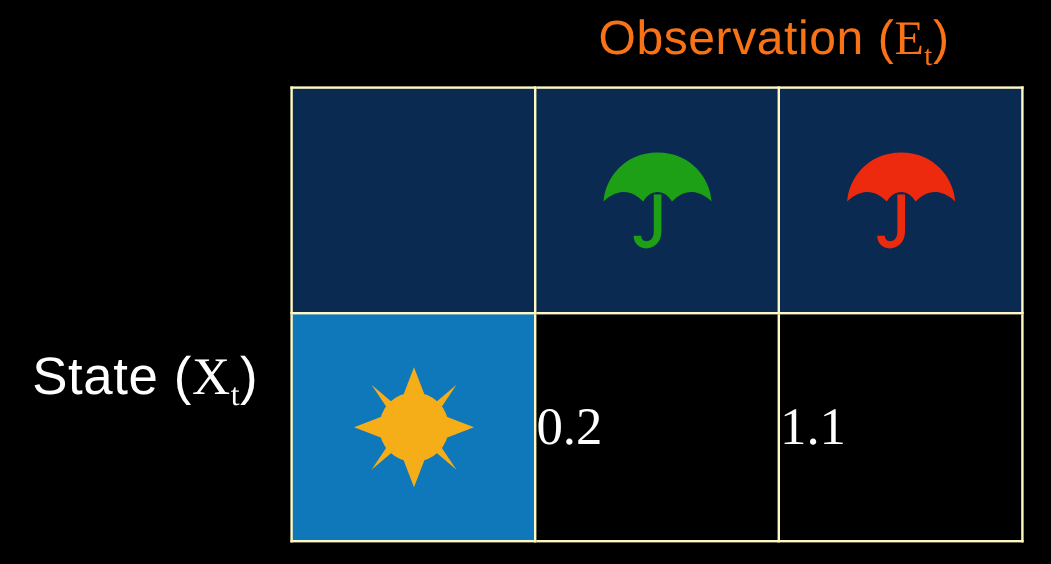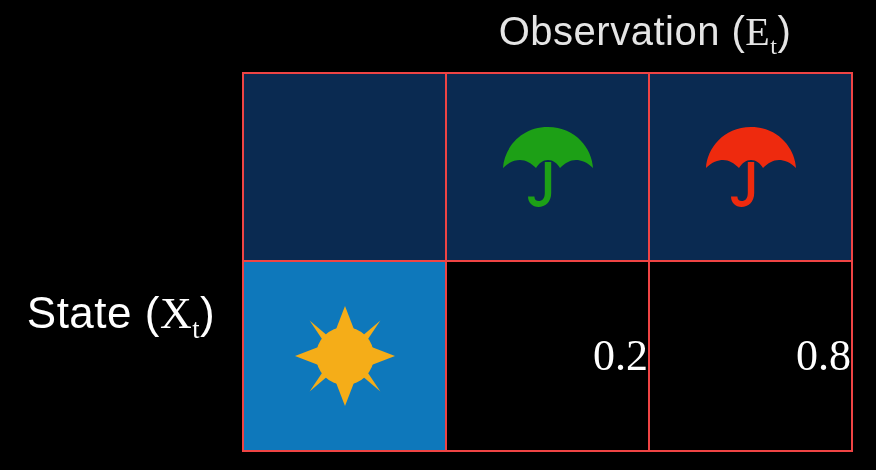--- a/index.html
+++ b/index.html
@@ -15,21 +15,21 @@
     position: relative;
   }
 
   
   #obs-title {
     position: absolute;
     left: 440px;
     top: 8px;
     width: 410px;
     text-align: center;
-    color: #e5e5e5;
+    color: #f97316;
     font-family: "Liberation Sans", sans-serif;
     font-size: 40px;
     font-weight: 300;
     letter-spacing: 0.5px;
     white-space: nowrap;
   }
   #obs-title .mathvar {
     font-family: "Liberation Serif", serif;
     font-weight: 400;
   }
@@ -67,25 +67,25 @@
   #matrix {
     position: absolute;
     left: 242px;
     top: 72px;
     width: 608px;
     height: 380px;
     border-collapse: collapse;
     table-layout: fixed;
   }
   #matrix td {
-    border: 2px solid #ef4444;
+    border: 2px solid #fef9c3;
     padding: 0;
     margin: 0;
     vertical-align: middle;
-    text-align: right;
+    text-align: left;
   }
   .col-head { width: 201px; }
   .col-row-head { width: 201px; }
 
   .cell-corner {
     background: #0a2a51;
     height: 126px;
   }
   .cell-obs-head {
     background: #0a2a51;
@@ -189,18 +189,18 @@
               <polygon points="89.4,16.6 70,33 75,38"></polygon>
               <polygon points="18.6,87.4 38,71 33,66"></polygon>
               <polygon points="89.4,87.4 70,71 75,66"></polygon>
             </g>
           </svg>
         </div>
       </td>
 
       <td class="cell-prob">0.2</td>
 
-      <td class="cell-prob">0.8</td>
+      <td class="cell-prob">1.1</td>
     </tr>
 
 
   </tbody>
 </table>
 
 </body></html>

